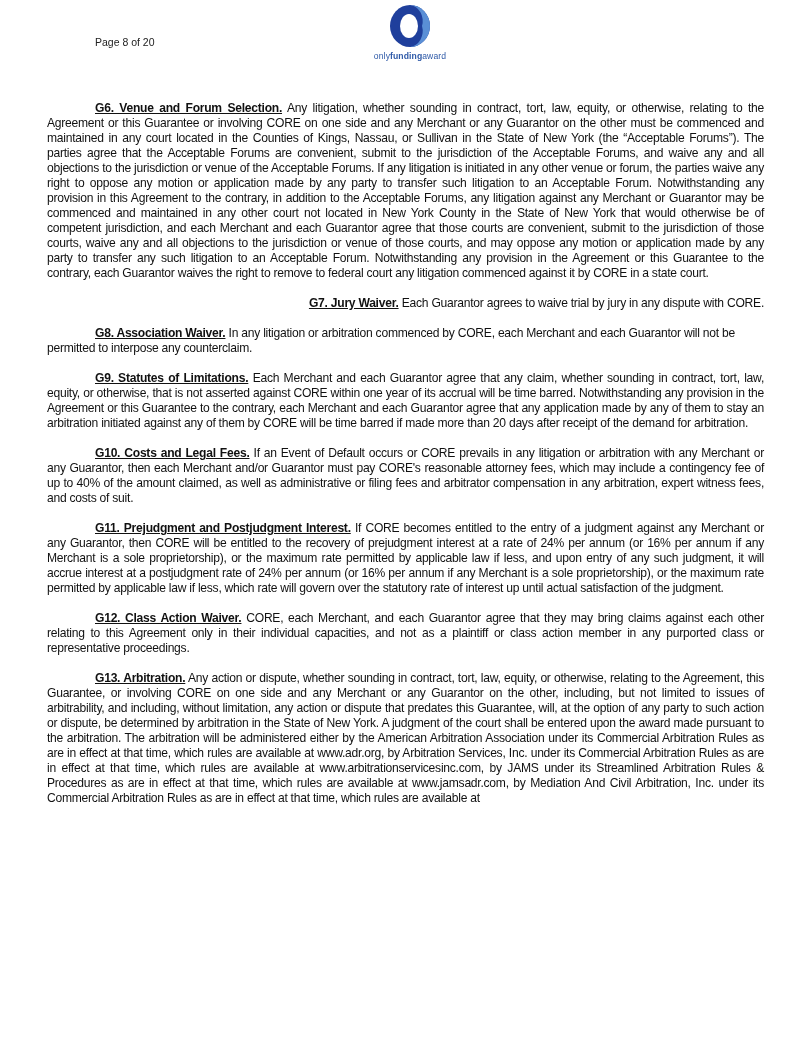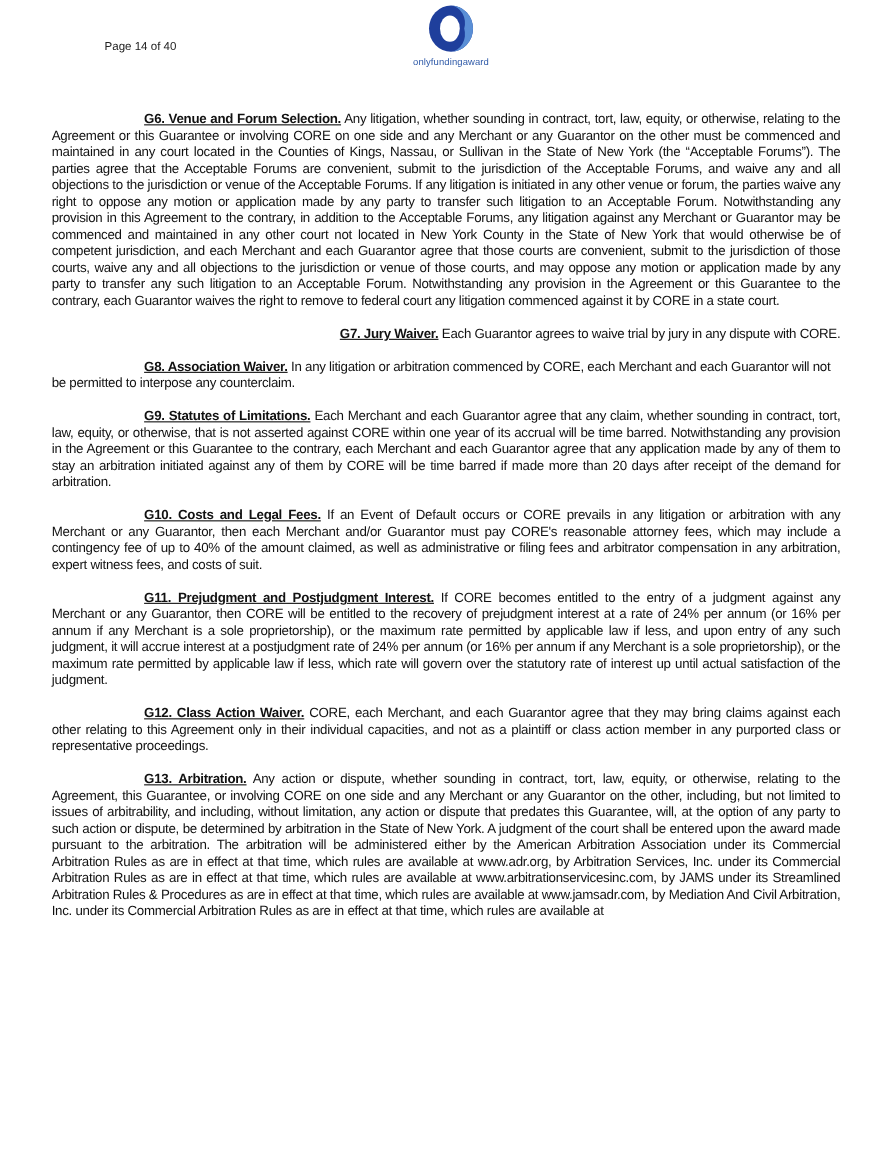--- a/index.html
+++ b/index.html
@@ -1,31 +1,31 @@
 <!DOCTYPE html>
 <html><head>
 <meta charset="utf-8">
 <style>
   html, body { margin: 0; padding: 0; background: #ffffff; }
   body { width: 811px; height: 1050px; position: relative; overflow: hidden; font-family: "Liberation Sans", sans-serif; color: #111; }
   .page-num { position: absolute; left: 95px; top: 36px; font-size: 10.5px; color: #222; }
   .logo { position: absolute; left: 360px; top: 0px; width: 100px; height: 70px; }
   .logo svg { position: absolute; left: 27px; top: 2px; }
   .logo-text { position: absolute; left: 0; width: 100px; top: 51px; text-align: center; font-size: 8.6px; color: #2f5aa8; letter-spacing: 0.1px; white-space: nowrap; }
-  .logo-text b { font-weight: 400; }
+  .logo-text b { font-weight: 700; }
   .content { position: absolute; left: 47px; top: 101px; width: 717px; font-size: 12.1px; line-height: 15px; letter-spacing: -0.25px; }
   .content p { margin: 0 0 15px 0; text-align: justify; }
   .content p.indent { text-indent: 48px; }
   .content p.center { text-align: right; }
-  .heading { font-weight: 700; text-decoration: underline; margin-left: 36px; }
+  .heading { font-weight: 700; text-decoration: underline; }
 </style>
 </head>
 <body>
 
-<div class="page-num">Page 14 of 40</div>
+<div class="page-num">Page 8 of 20</div>
 
 <div class="logo">
   <svg width="46" height="48" viewBox="0 0 46 48">
     <ellipse cx="23" cy="24" rx="20" ry="21" fill="#1f3f9c"></ellipse>
     <path d="M23 3 A20 21 0 0 1 43 24 A20 21 0 0 1 23 45 A14 16 0 0 0 35 24 A14 16 0 0 0 23 3 Z" fill="#5a8fd6"></path>
     <ellipse cx="22" cy="24" rx="9" ry="12" fill="#ffffff"></ellipse>
   </svg>
   <div class="logo-text"><span>only</span><b>funding</b><span>award</span></div>
 </div>
 

